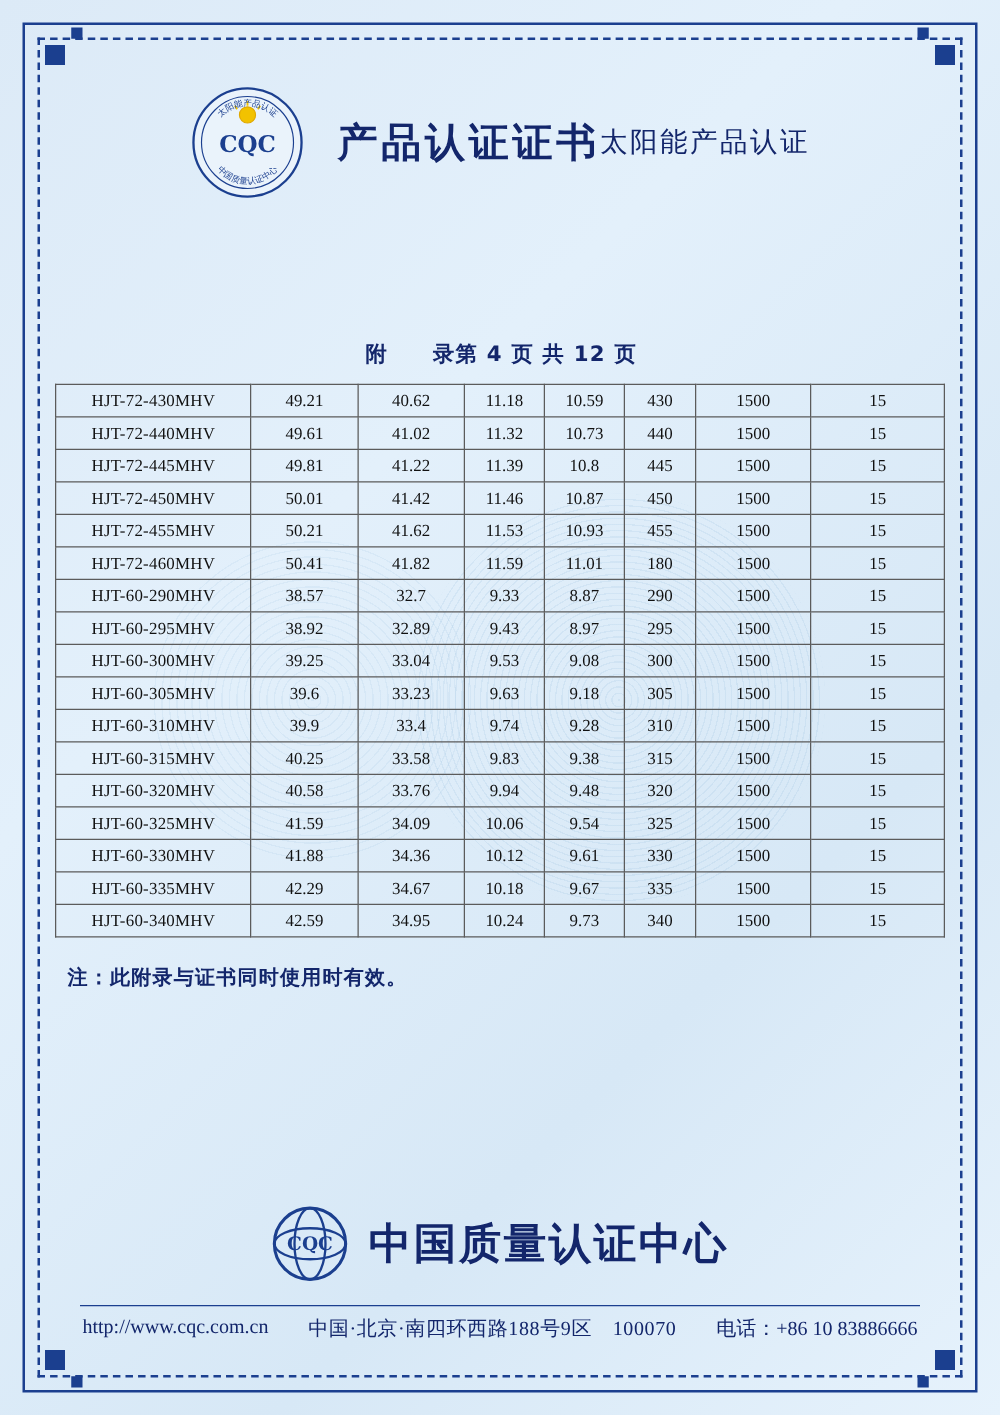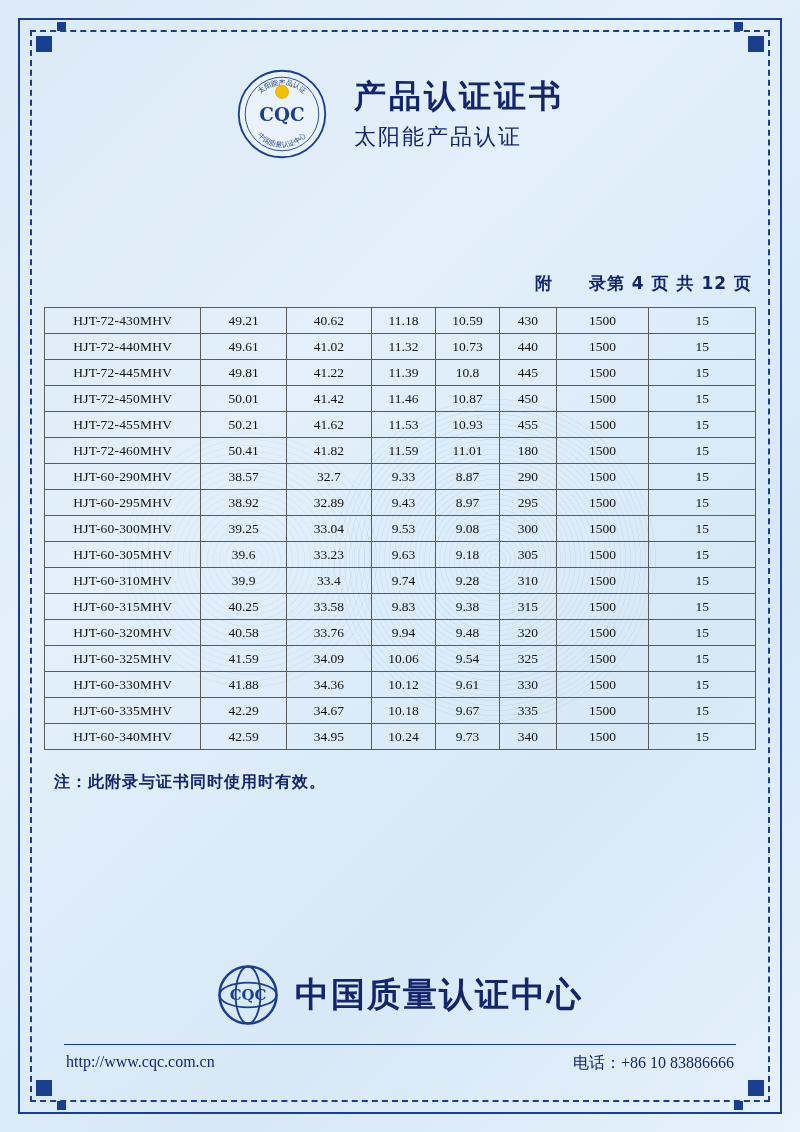--- a/index.html
+++ b/index.html
@@ -120,21 +120,21 @@
     padding-top: 28px;
     gap: 26px;
   }
   .cqc-seal {
     width: 92px;
     height: 92px;
     flex: 0 0 auto;
   }
   .header-titles {
     display: flex;
-    flex-direction: column;
+    flex-direction: row;
     justify-content: flex-end;
   }
   .title-main {
     font-family: "DejaVu Sans", sans-serif;
     font-size: 32px;
     font-weight: bold;
     color: #13266b;
     letter-spacing: 3px;
     line-height: 1.25;
   }
@@ -149,21 +149,21 @@
 
   
   .meta {
     margin-top: 112px;
     padding: 0 8px 0 10px;
     color: #13266b;
   }
   .meta-row {
     display: flex;
     align-items: baseline;
-    justify-content: flex-end;
+    justify-content: center;
     font-size: 17px;
     font-weight: bold;
     font-family: "DejaVu Sans", sans-serif;
     margin-bottom: 12px;
   }
   .meta-left { display: flex; align-items: baseline; }
   .meta-label { letter-spacing: 1px; }
   .meta-value {
     font-family: "Liberation Serif", serif;
     font-weight: bold;
@@ -508,18 +508,19 @@
             <ellipse cx="50" cy="50" rx="46" ry="20" fill="none" stroke="#1b3f8f" stroke-width="3"></ellipse>
             <ellipse cx="50" cy="50" rx="20" ry="46" fill="none" stroke="#1b3f8f" stroke-width="3"></ellipse>
             <text x="50" y="58" text-anchor="middle" font-family="DejaVu Serif, serif" font-size="24" font-weight="bold" fill="#1b3f8f">CQC</text>
           </svg>
         </div>
         <div class="footer-org">中国质量认证中心</div>
       </div>
       <div class="footer-line"></div>
       <div class="footer-info">
         <span>http://www.cqc.com.cn</span>
+        <span class="mid">中国·北京·南四环西路188号9区　100070</span>
         <span>电话：+86 10 83886666</span>
       </div>
     </div>
 
   </div>
 </div>
 
 </body></html>

